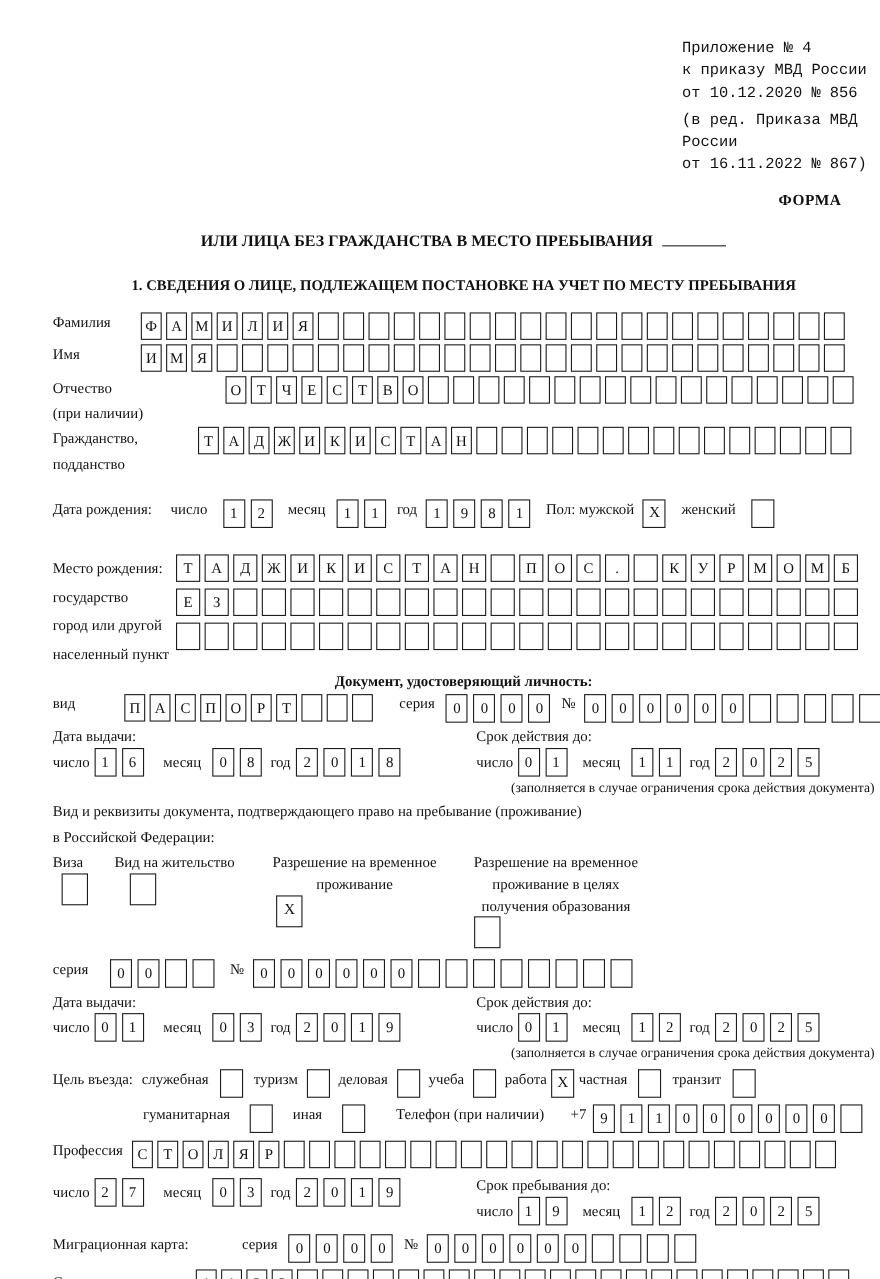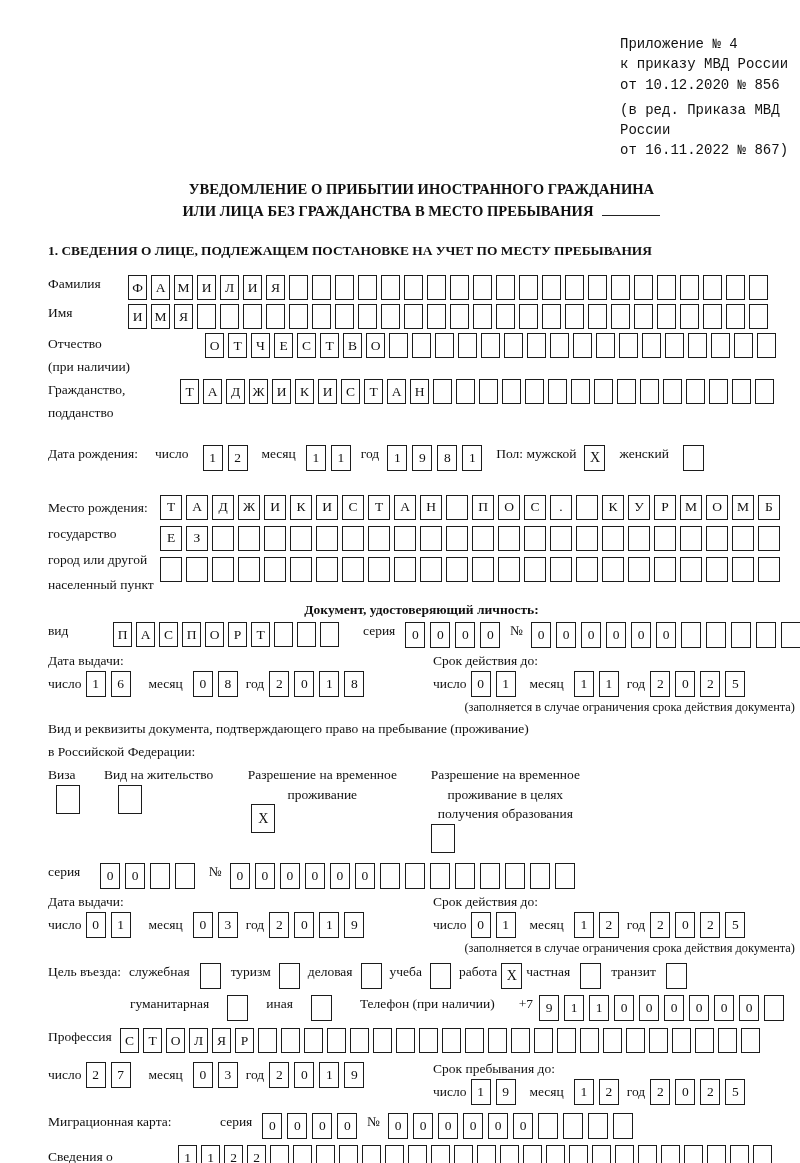--- a/index.html
+++ b/index.html
@@ -12,21 +12,21 @@
   .page { padding:34px 5px 0 48px; width:800px; }
 
   
   .annex { margin-left:572px; font-size:14px; line-height:1.45;font-family:Liberation Mono, monospace; }
   .annex .gap { margin-top:5px; }
   .forma { text-align:right; margin-right:30px; font-weight:bold; font-size:14px; margin-top:13px; letter-spacing:.5px; }
 
   .title { text-align:center; font-weight:bold; font-size:14.6px; line-height:1.5; margin-top:18px; }
   .uline { display:inline-block; width:58px; border-bottom:1.7px solid #222; height:12px; margin-left:9px; }
 
-  .sec-heading { font-weight:bold; font-size:13.4px; text-align:left; margin-top:19px; white-space:nowrap; }
+  .sec-heading { font-weight:bold; font-size:13.4px; text-align:center; margin-top:19px; white-space:nowrap; }
 
   .row { display:flex; }
   .row.top { align-items:flex-start; }
   .lbl { white-space:pre-line; flex:0 0 auto; }
   .lbl.w80 { flex-basis:80px; }
   .lbl.w157 { flex-basis:157px; line-height:1.7; }
   .lbl.w132 { flex-basis:132px; line-height:1.7; }
   .lbl.w112 { flex-basis:112px; line-height:1.92; }
   .lbl.w65 { flex-basis:65px; }
   .lbl.w72 { flex-basis:72px; }
@@ -78,23 +78,23 @@
 
 <div class="page">
 
   <div class="annex">
     <div>Приложение № 4</div>
     <div>к приказу МВД России</div>
     <div>от 10.12.2020 № 856</div>
     <div class="gap">(в ред. Приказа МВД России</div>
     <div>от 16.11.2022 № 867)</div>
   </div>
+  <div class="forma">ФОРМА</div>
 
   <div class="title">
-    <div>УВЕДОМЛЕНИЕ О ПРИБЫТИИ ИНОСТРАННОГО ГРАЖДАНИНА</div>
     <div><span>ИЛИ ЛИЦА БЕЗ ГРАЖДАНСТВА В МЕСТО ПРЕБЫВАНИЯ</span><span class="uline"></span></div>
   </div>
 
   <div class="sec-heading">1. СВЕДЕНИЯ О ЛИЦЕ, ПОДЛЕЖАЩЕМ ПОСТАНОВКЕ НА УЧЕТ ПО МЕСТУ ПРЕБЫВАНИЯ</div>
 
   <div class="row" style="margin-top:16px">
     <span class="lbl w80">Фамилия</span>
     <span class="cells">
         <span class="cell">Ф</span>
         <span class="cell">А</span>

